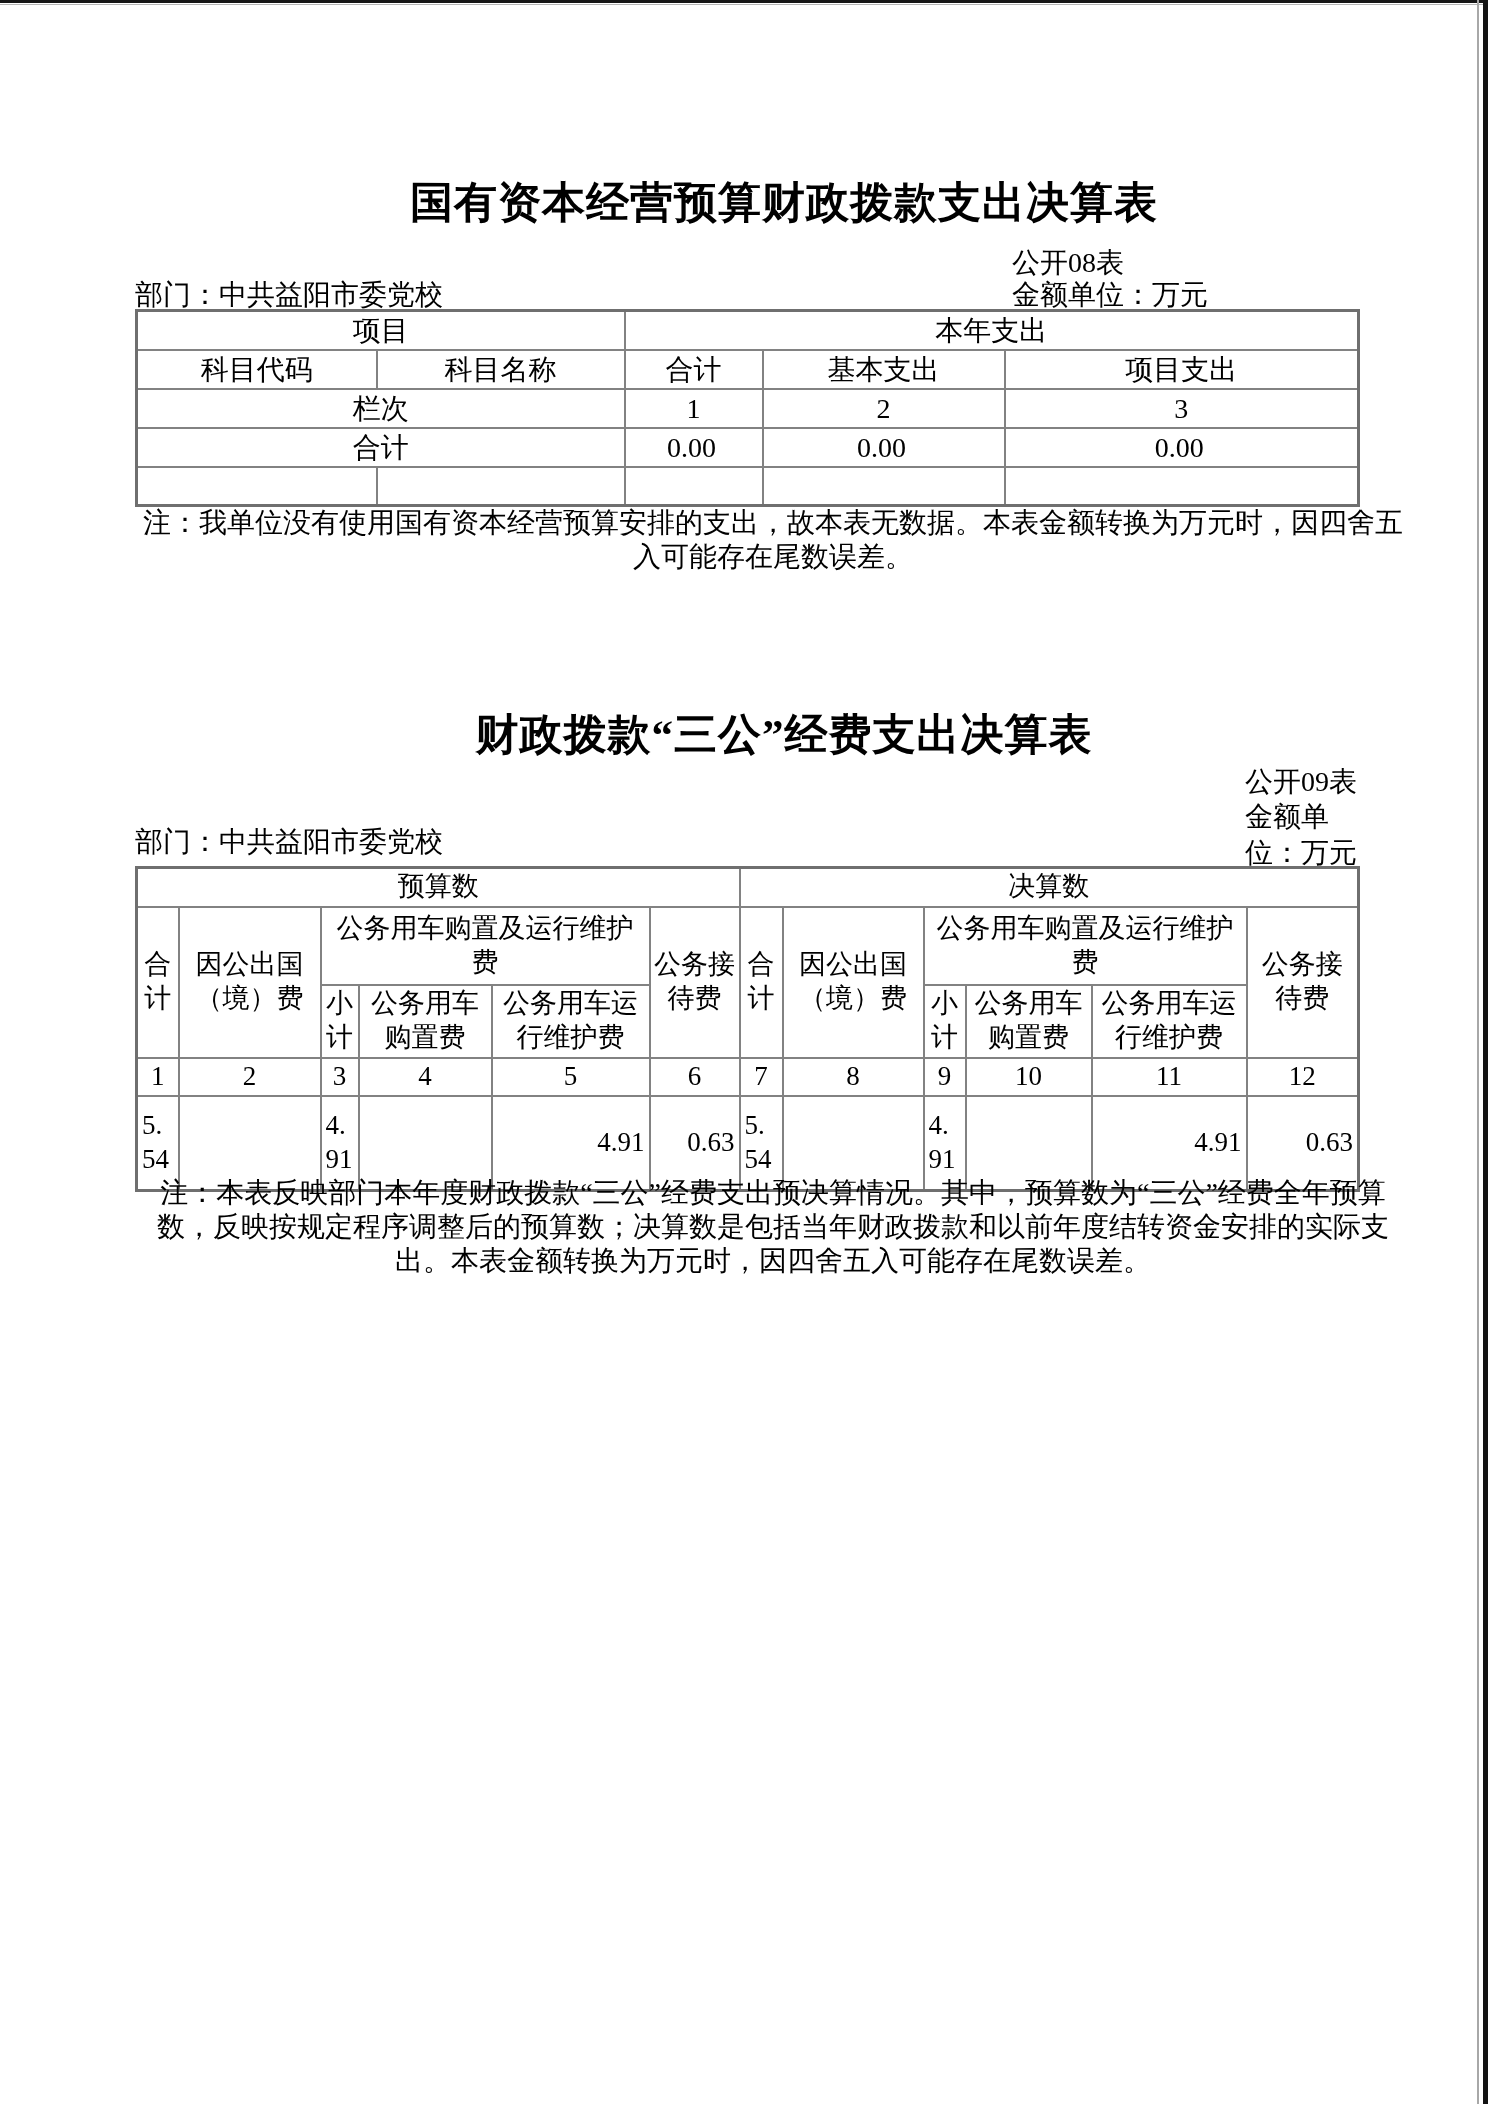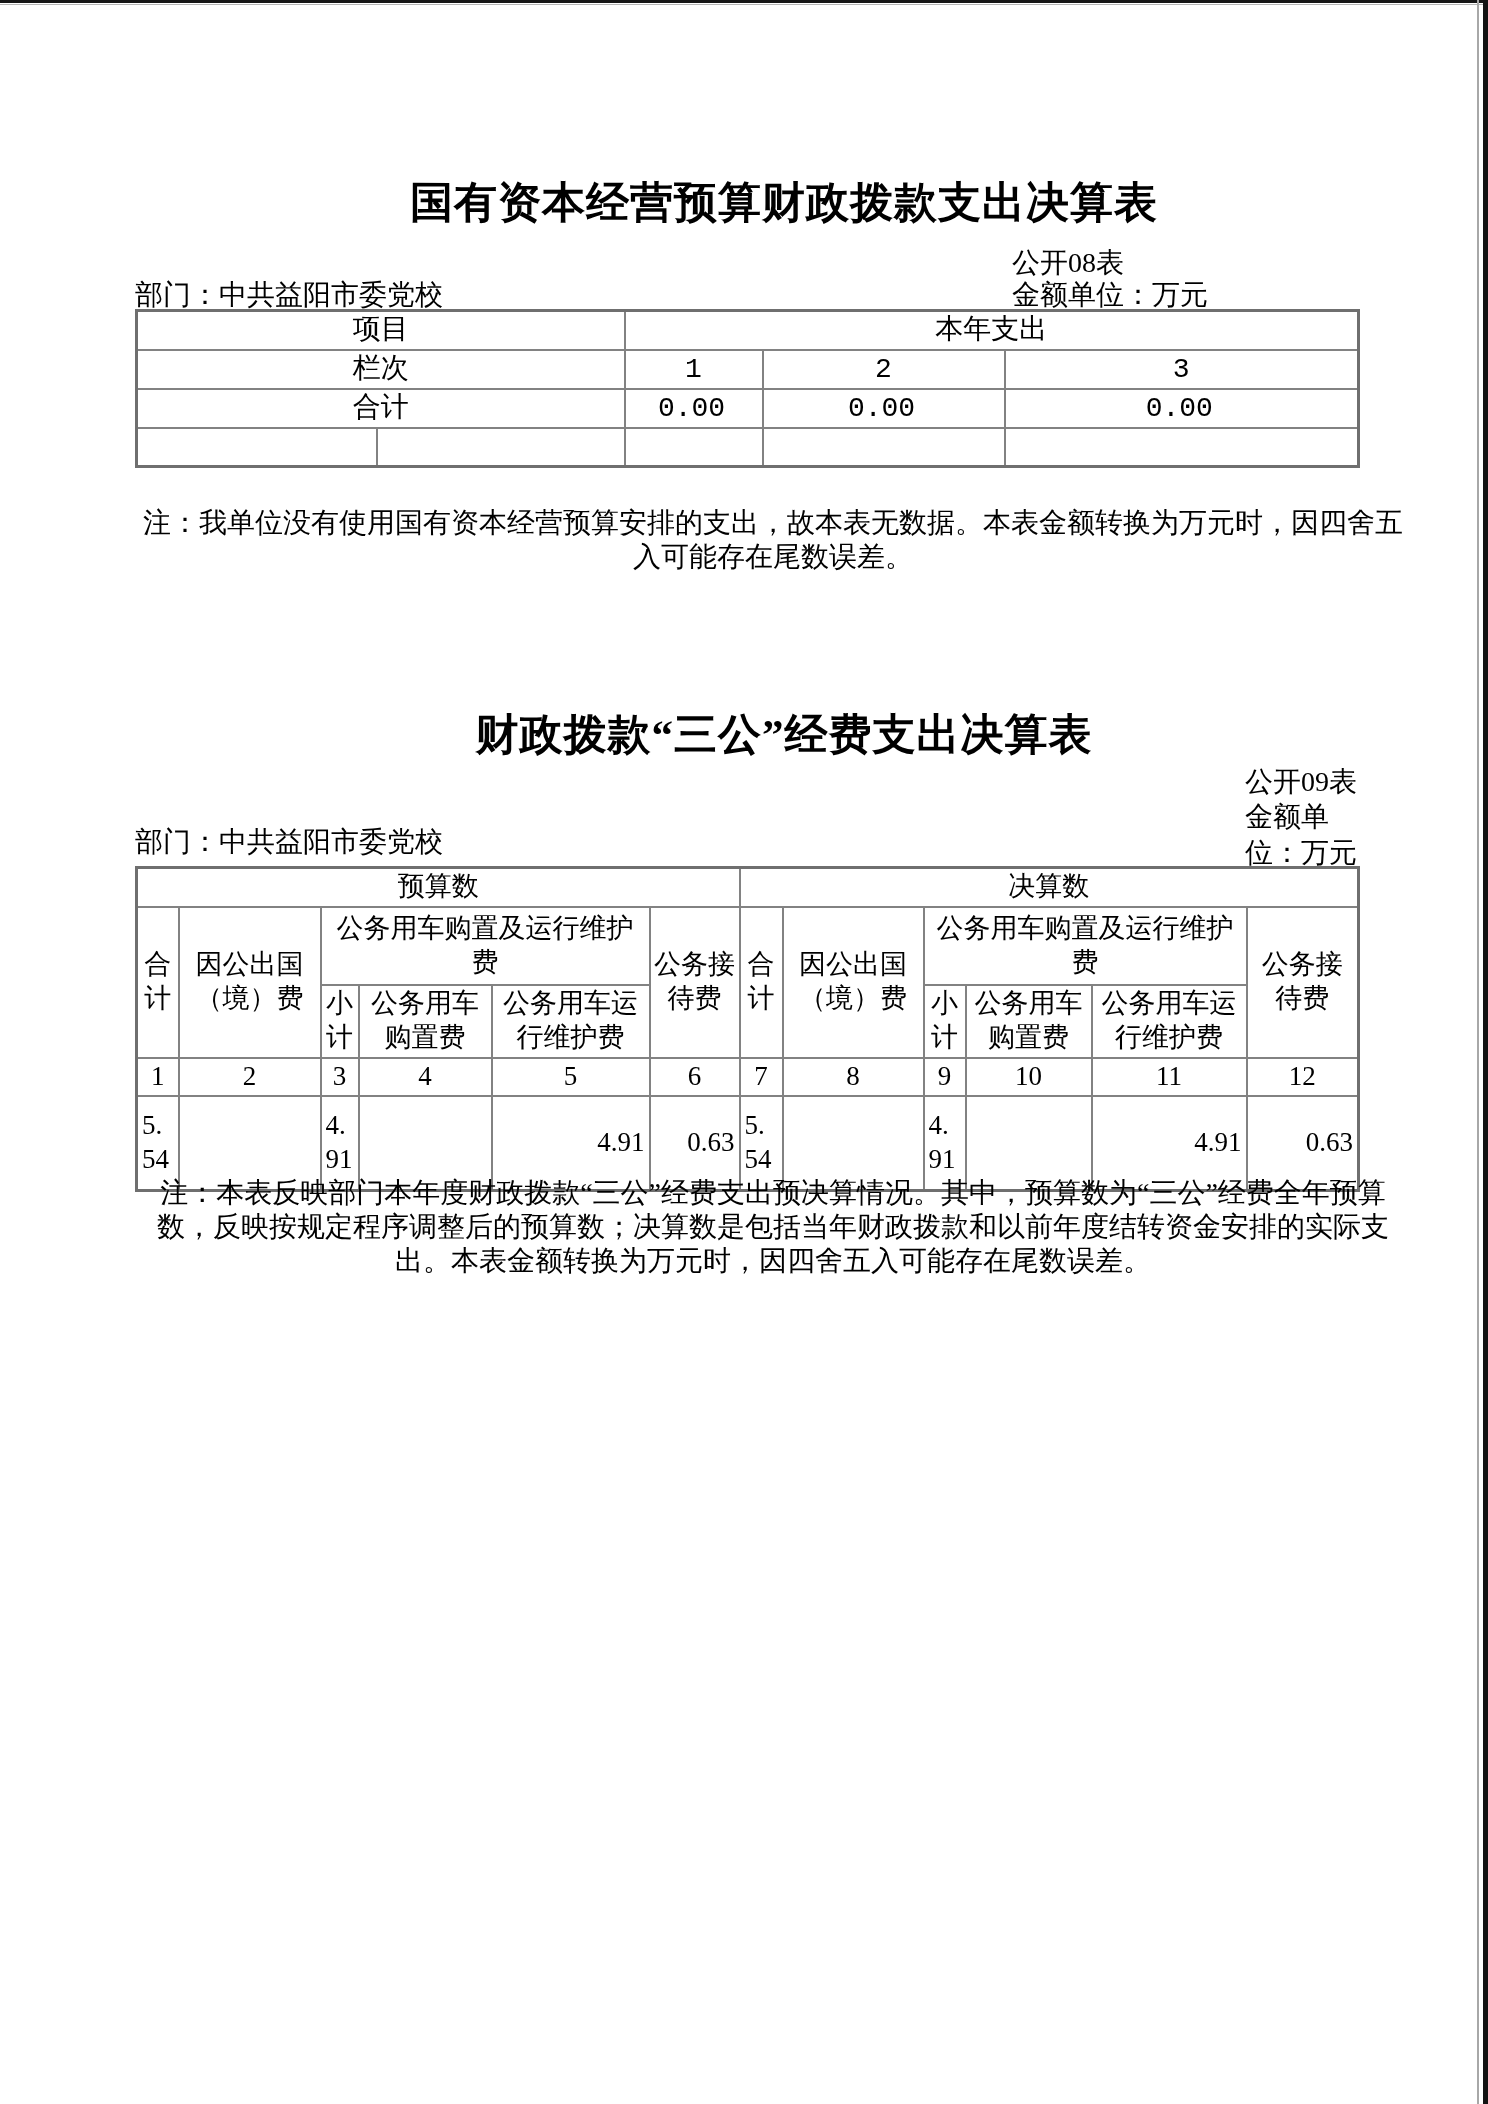--- a/index.html
+++ b/index.html
@@ -24,21 +24,21 @@
   .s1-dept{left:135px;top:276px;}
   .s1-unit{left:1012px;top:276px;}
   .s2-code{left:1245px;top:763px;}
   .s2-unit{left:1245px;top:799px;width:122px;white-space:normal;line-height:36px;}
   .s2-dept{left:135px;top:823px;}
 
   table{position:absolute;left:135px;border-collapse:collapse;table-layout:fixed;
     border:3px solid #6f6f6f;}
   td{border:2px solid #828282;font-size:27px;text-align:center;vertical-align:middle;
     padding:0 2px;overflow:hidden;line-height:1.25;}
-  .tbl1{top:309px;width:1222px;font-family:Liberation Mono, monospace;}
+  .tbl1{top:309px;width:1222px;}
   .tbl1 tr{height:39px;}
   .tbl1 td{font-size:28px;}
   .tbl2{top:866px;width:1222px;}
   tr.rA{height:39px;} tr.rB1{height:78px;} tr.rB2{height:73px;}
   tr.rC{height:38px;} tr.rD{height:95px;margin-top:24px;}
   td.num-r{text-align:center;padding-right:6px;}
   td.vwrap{padding:4px 8px;}
   td.dnarrow{text-align:left;vertical-align:middle;padding:2px 4px;word-break:break-all;}
   td.dval{text-align:right;padding-right:4px;}
 
@@ -65,20 +65,27 @@
     <col style="width:240px">
       <col style="width:248px">
       <col style="width:138px">
     <col style="width:242px">
       <col style="width:354px">
   </colgroup>
   <tbody>
       <tr>
     <td colspan="2">项目</td>
     <td colspan="3">本年支出</td>
+  </tr>
+  <tr>
+    <td>科目代码</td>
+    <td>科目名称</td>
+    <td>合计</td>
+    <td>基本支出</td>
+    <td>项目支出</td>
   </tr>
   <tr>
     <td colspan="2">栏次</td>
     <td>1</td>
     <td>2</td>
     <td>3</td>
   </tr>
   <tr>
     <td colspan="2">合计</td>
     <td class="num-r">0.00</td>

